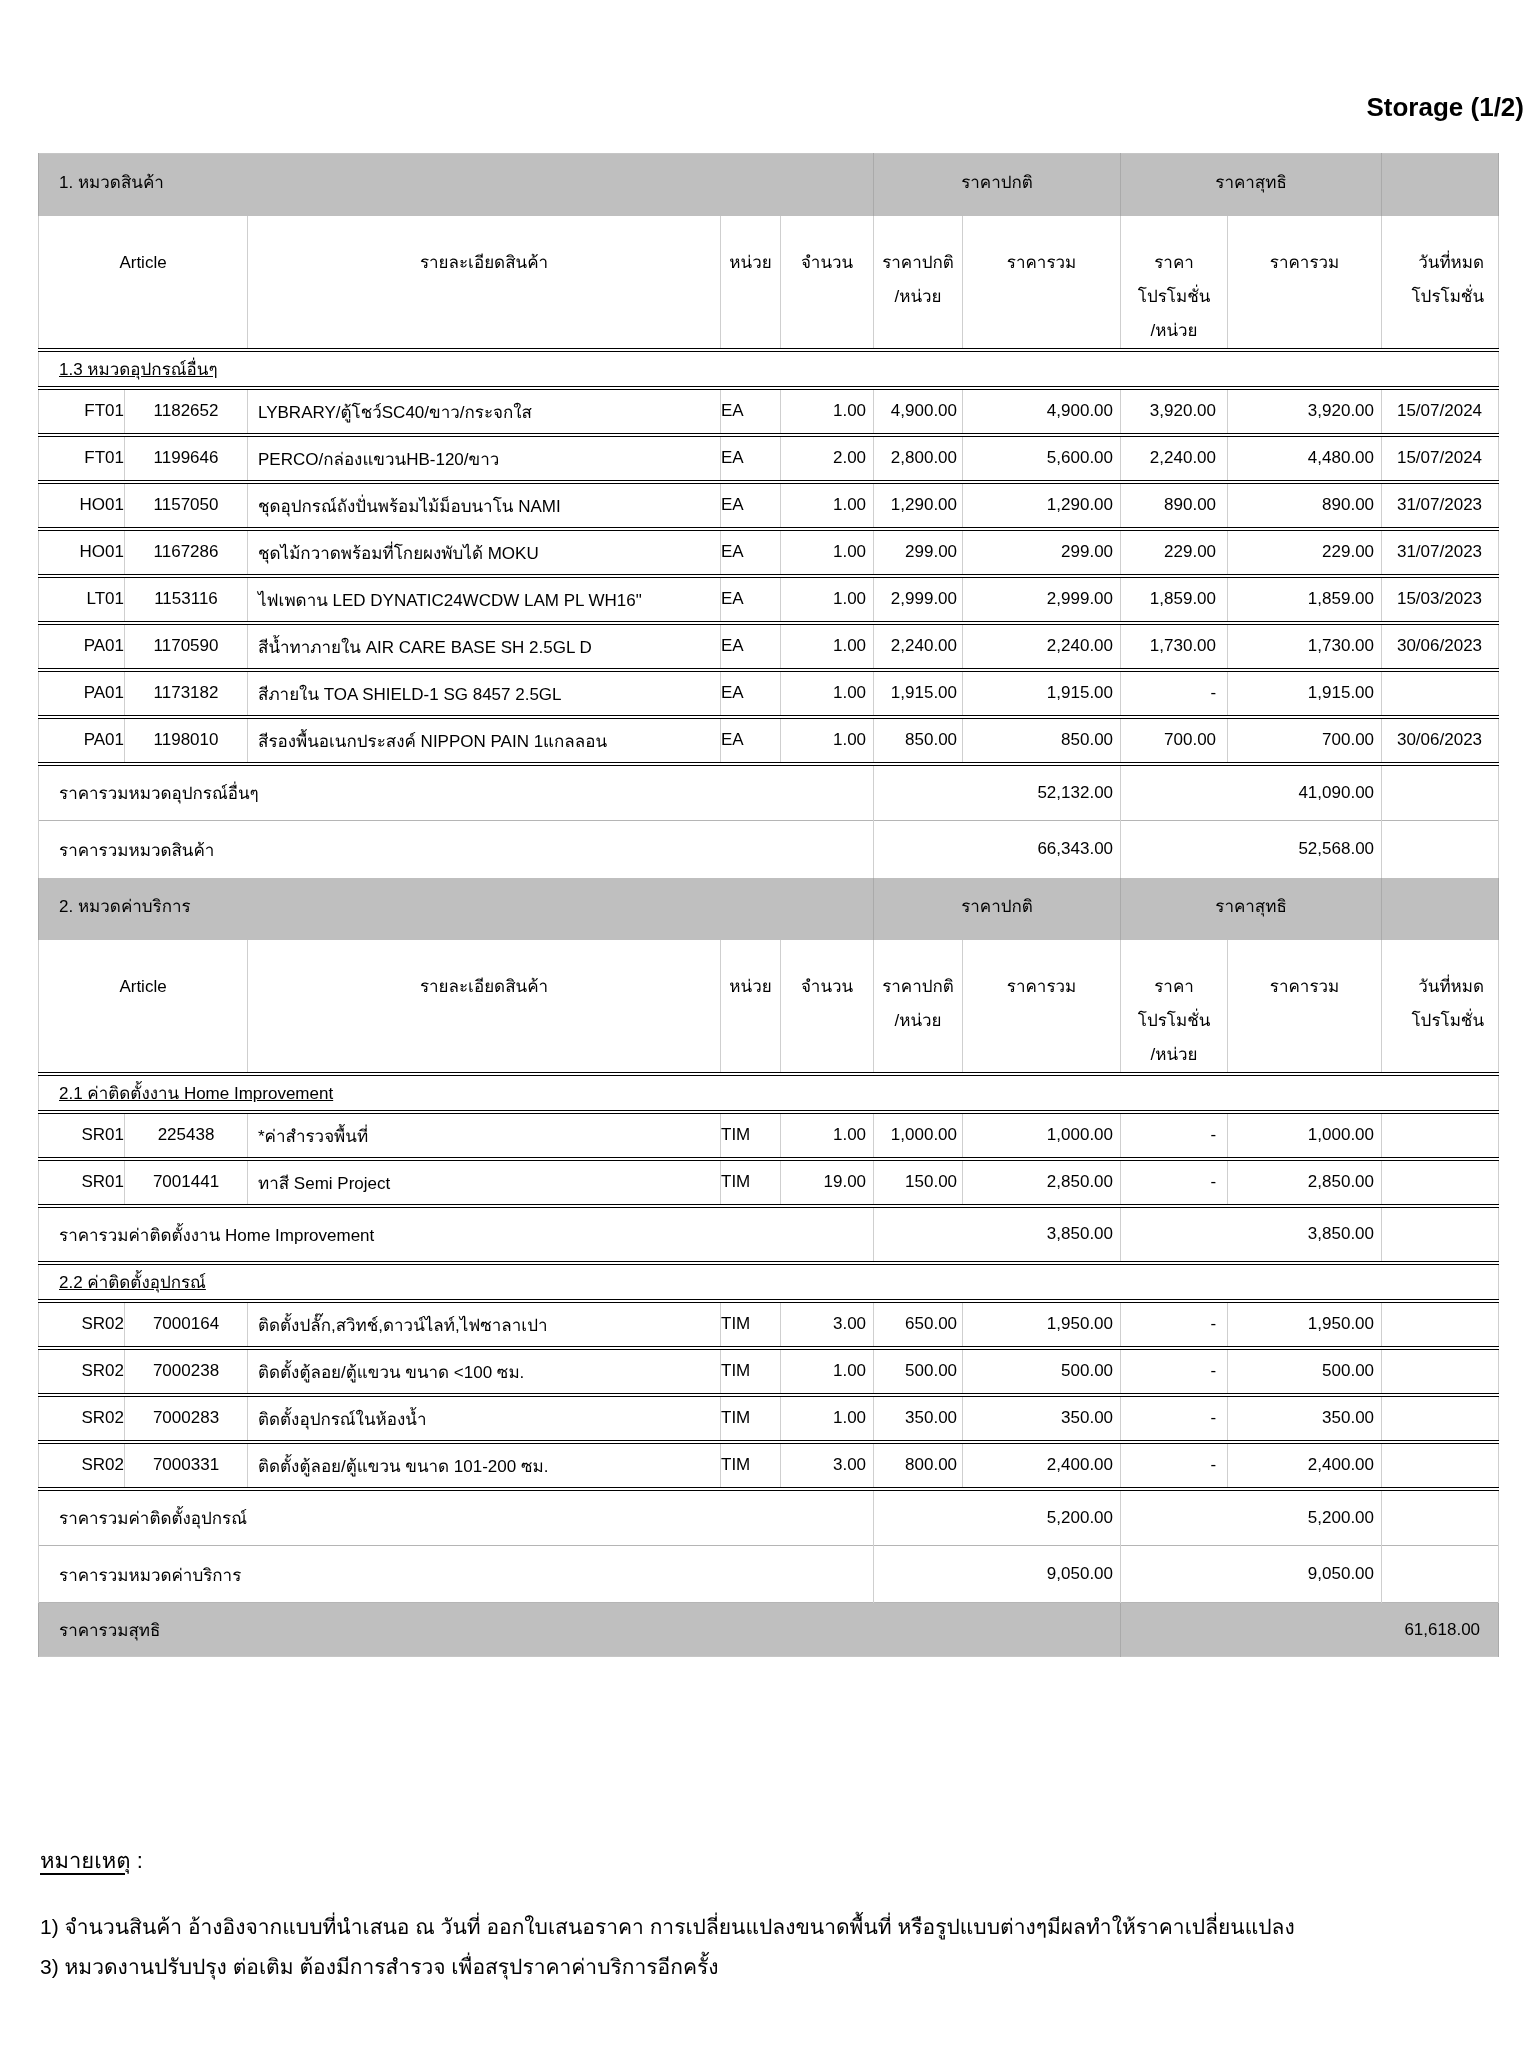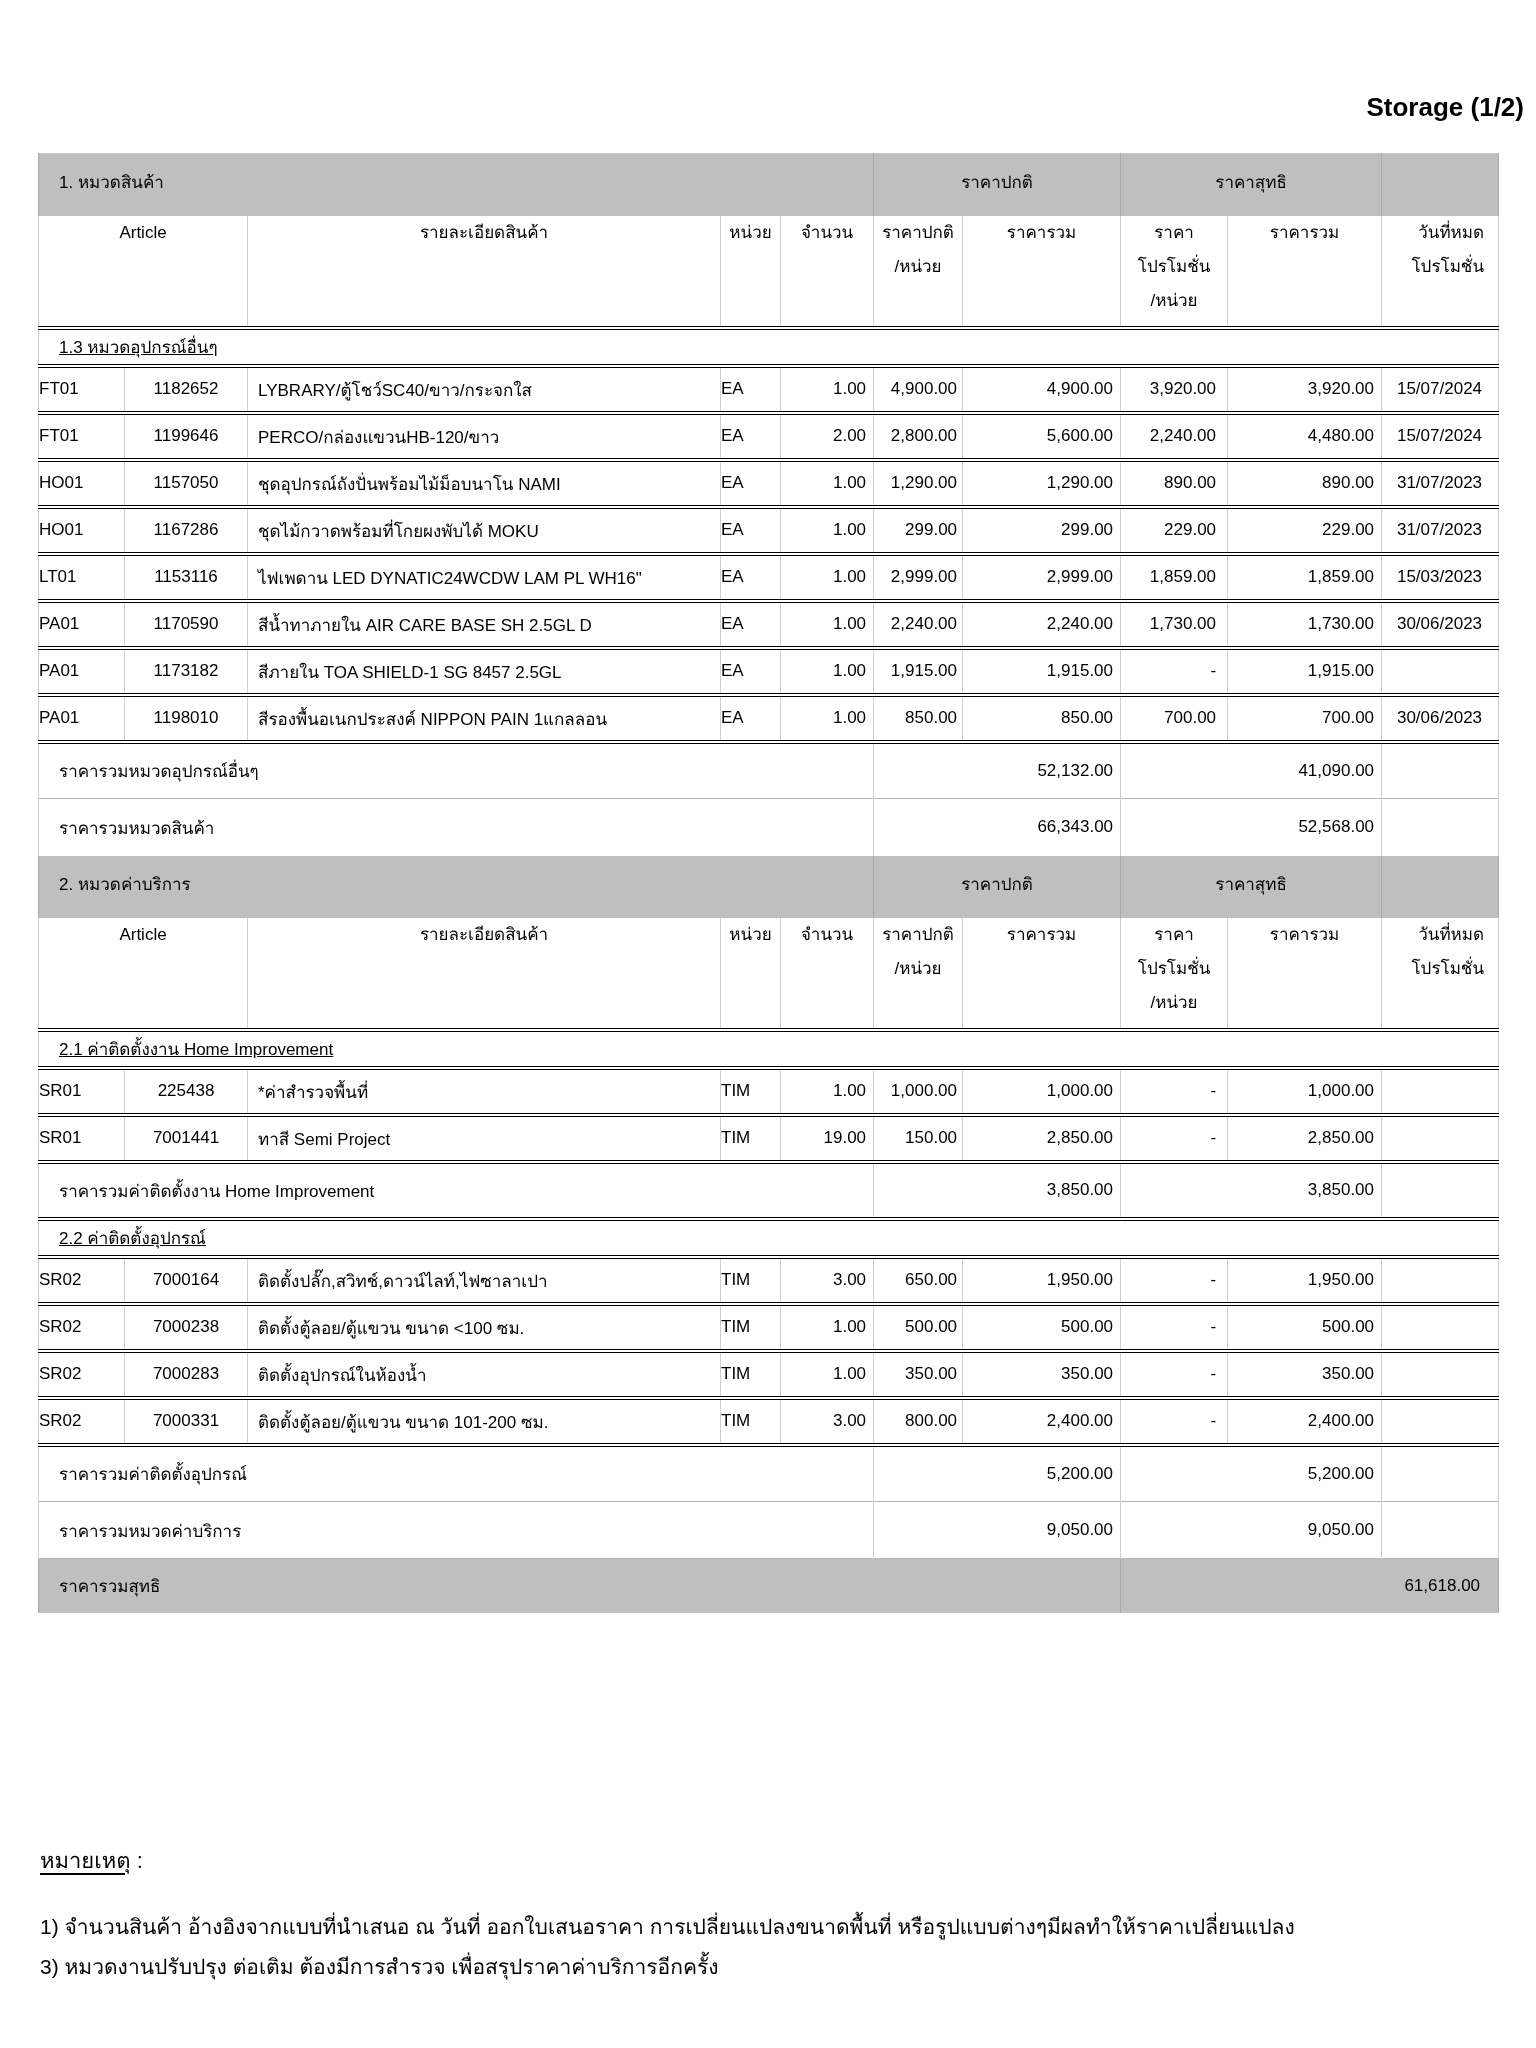--- a/index.html
+++ b/index.html
@@ -26,37 +26,37 @@
   tr.band td {
     background:#bfbfbf; vertical-align:top; padding-top:14px;
     border-left:1px solid #aaaaaa; border-right:1px solid #aaaaaa;
   }
   tr.band td.bl { text-align:left; padding-left:20px; }
   tr.band td.bc { text-align:center; }
 
   
   tr.cols { height:112px; }
   tr.cols th {
-    vertical-align:top; padding-top:0; line-height:2.0;
+    vertical-align:top; padding-top:30px; line-height:2.0;
     text-align:center; white-space:pre-line;
     border-bottom:4px double #000;
   }
   tr.cols th.h-date { text-align:right; padding-right:14px; }
 
   
   tr.sub { height:38px;text-decoration:underline; }
   tr.sub td {
     text-align:left; padding-left:20px;
     border-top:4px double #000; border-bottom:4px double #000;
   }
 
   
   tbody.items tr { height:47px; }
   tbody.items td { border-top:4px double #000; border-bottom:4px double #000; }
-  .c-code { text-align:left; }
+  .c-code { text-align:right; }
   .c-art  { text-align:center; }
   .c-desc { text-align:left; padding-left:10px; padding-right:6px; }
   .c-unit { text-align:left;margin-top:39px; }
   .c-qty  { text-align:right; padding-right:7px; }
   .c-up   { text-align:right; padding-right:5px; }
   .c-tot  { text-align:right; padding-right:7px; }
   .c-pup  { text-align:right; padding-right:11px; }
   .c-ptot { text-align:right; padding-right:7px; }
   .c-date { text-align:right; padding-right:16px; }
 

